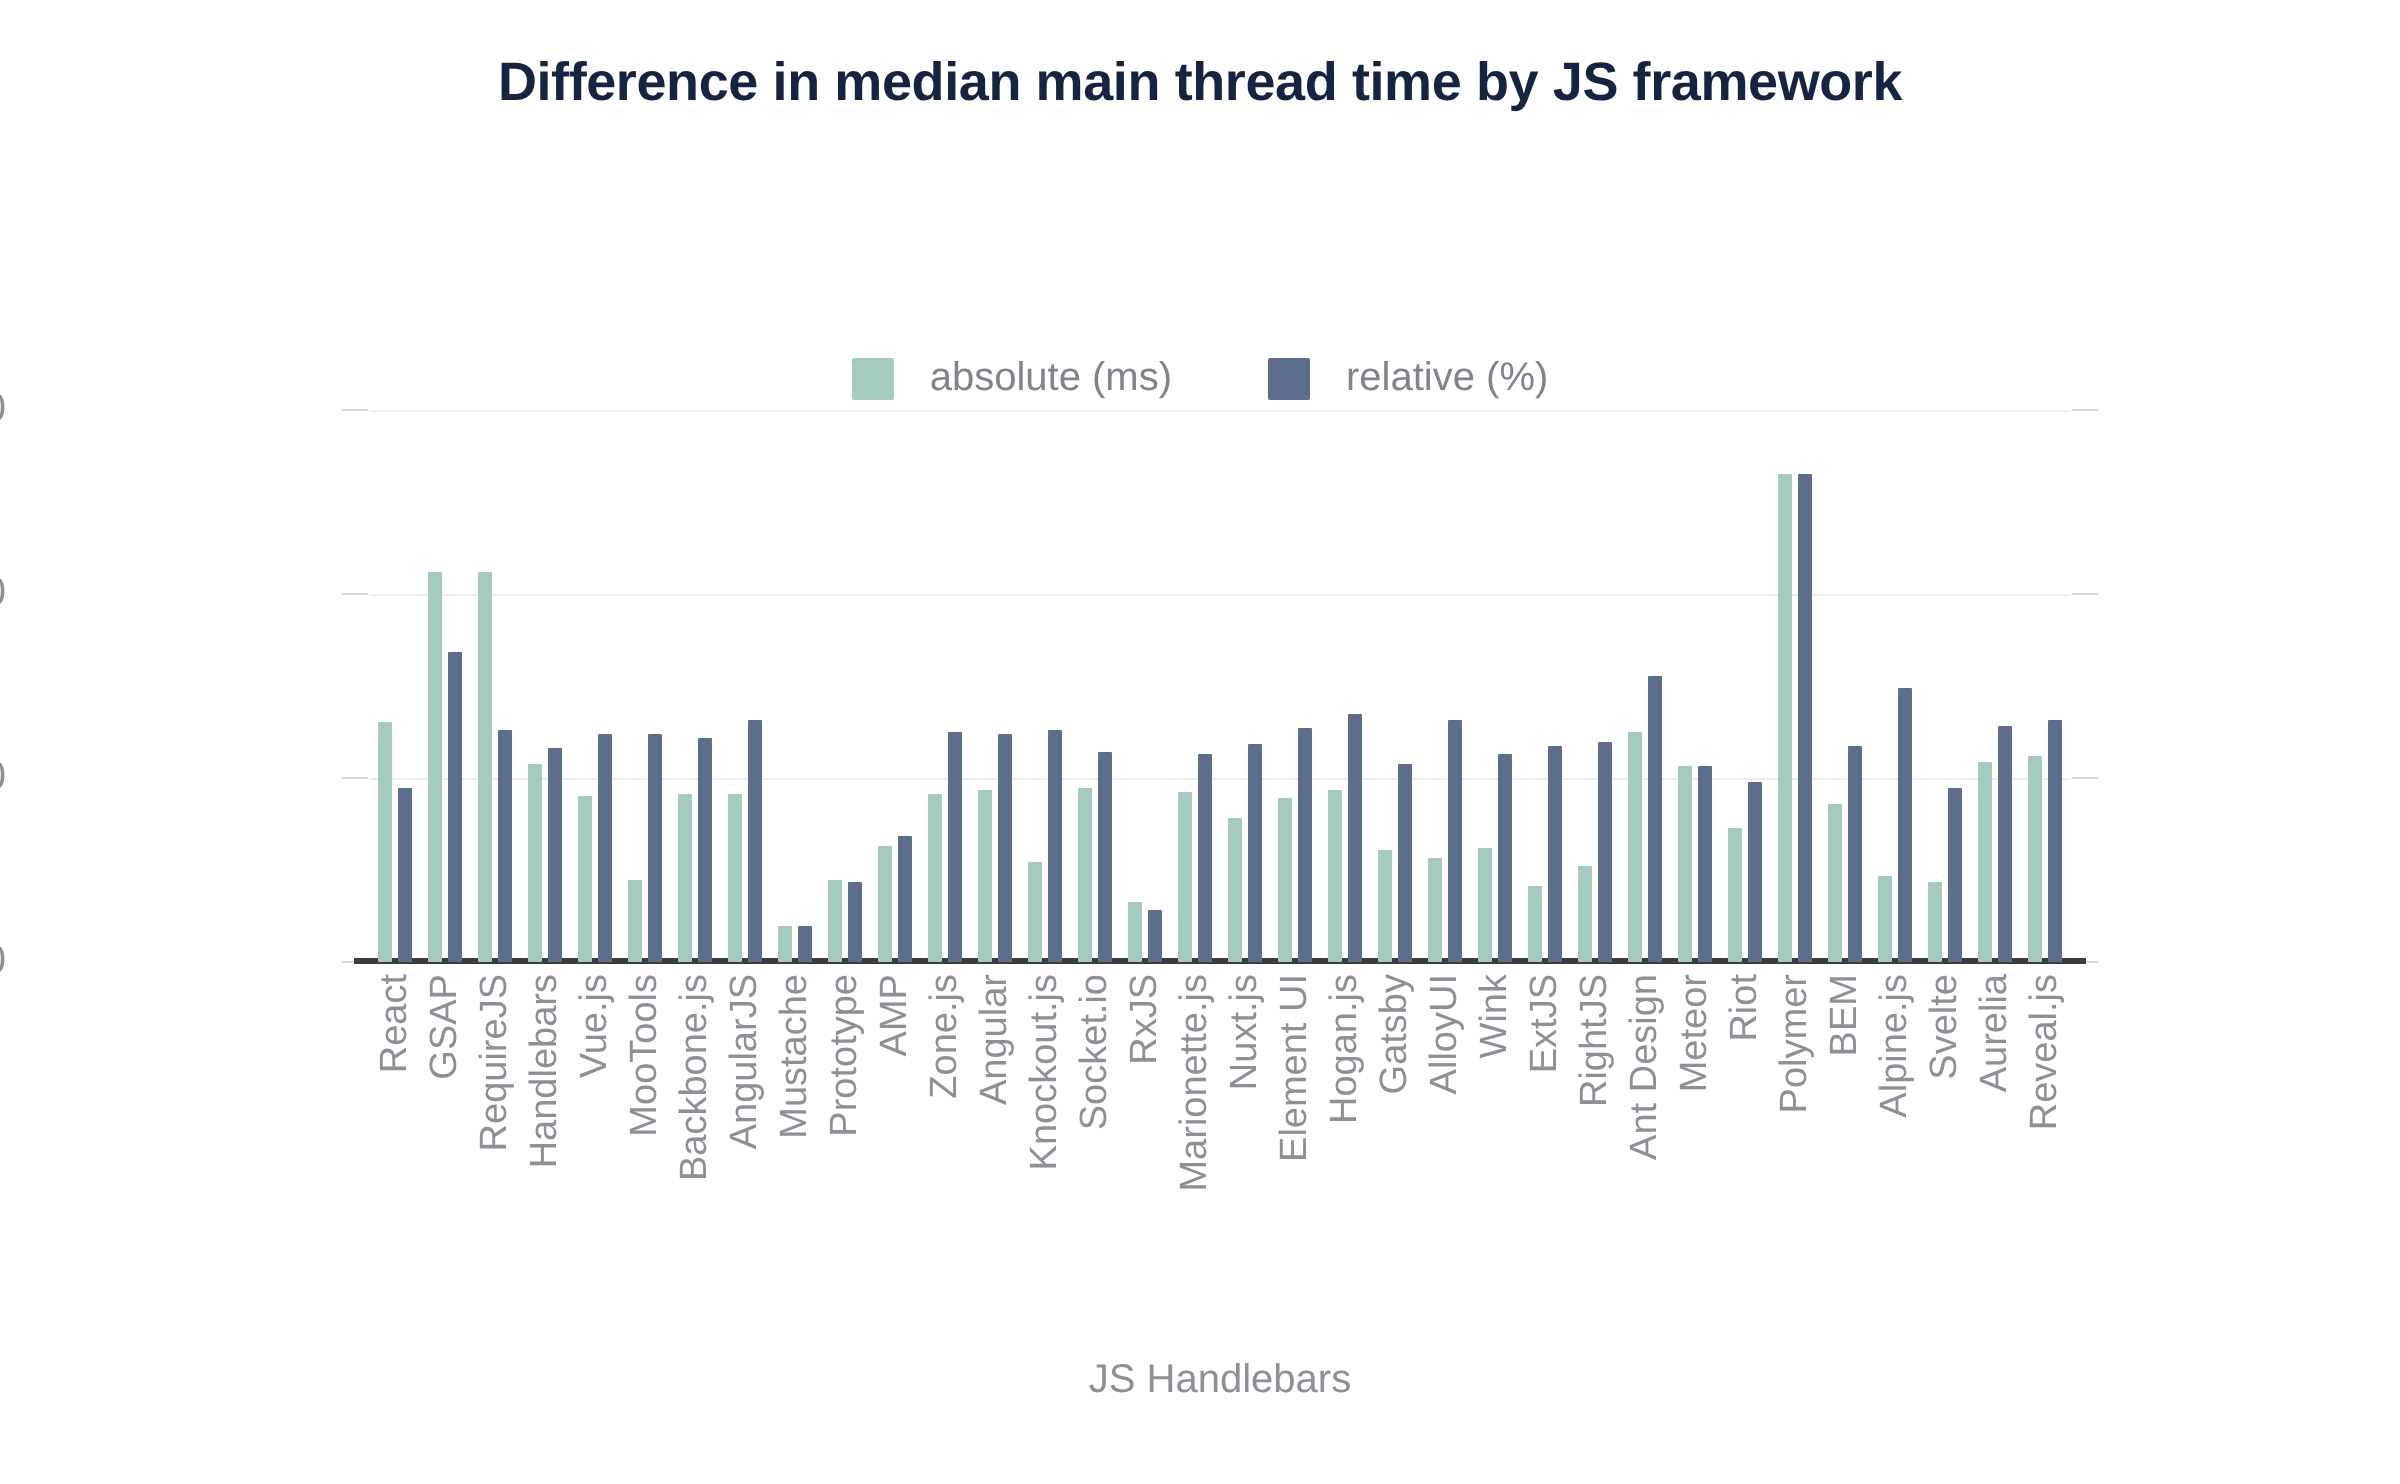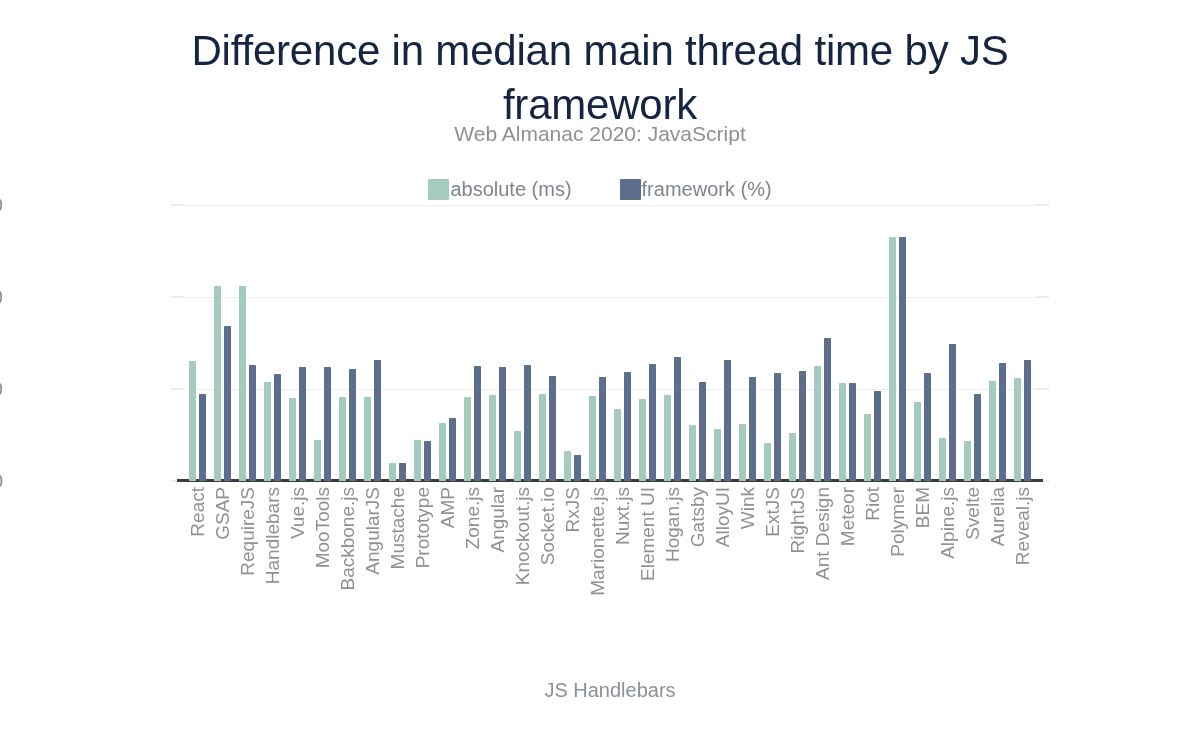--- a/index.html
+++ b/index.html
@@ -22,22 +22,22 @@
     height: 742px;
   }
 
   
   .title {
     position: absolute;
     left: 120px;
     top: 24px;
     width: 960px;
     text-align: center;
-    font-size: 42px;
-    font-weight: normal;
+    font-size: 27px;
+    font-weight: bold;
     line-height: 1.28;
     color: #152541;
     letter-spacing: -0.2px;
   }
   .subtitle {
     position: absolute;
     left: 120px;
     top: 122px;
     width: 960px;
     text-align: center;
@@ -52,21 +52,21 @@
     top: 178px;
     width: 1200px;
     display: flex;
     justify-content: center;
     align-items: center;
     gap: 48px;
   }
   .legend-item {
     display: flex;
     align-items: center;
-    gap: 1px;
+    gap: 18px;
     justify-content: center;
   }
   .legend-swatch {
     width: 21px;
     height: 21px;
     border-radius: 1px;
   }
   .legend-label {
     font-size: 20px;
     color: #80858b;
@@ -176,30 +176,29 @@
     color: #8c9196;
     white-space: nowrap;
   }
 </style>
 </head>
 <body>
 
 <div id="chart-root">
 
   <div class="title">Difference in median main thread time by JS framework</div>
-  <div class="subtitle">Web Almanac 2020: JavaScript</div>
 
   <div class="legend">
     <div class="legend-item">
       <span class="legend-swatch" style="background: rgb(164, 203, 189);"></span>
       <span class="legend-label">absolute (ms)</span>
     </div>
     <div class="legend-item">
       <span class="legend-swatch" style="background: rgb(93, 110, 140);"></span>
-      <span class="legend-label">framework (%)</span>
+      <span class="legend-label">relative (%)</span>
     </div>
   </div>
 
   <div class="plot">
     <div id="gridlines">
         <div class="tick-dash-left" style="top: 276px;"></div>
         <div class="tick-dash-right" style="top: 276px;"></div>
         <div class="ytick-left" style="top: 276px;">0</div>
         <div class="gridline" style="top: 184px; background: rgb(237, 237, 237);"></div>
         <div class="tick-dash-left" style="top: 184px;"></div>

